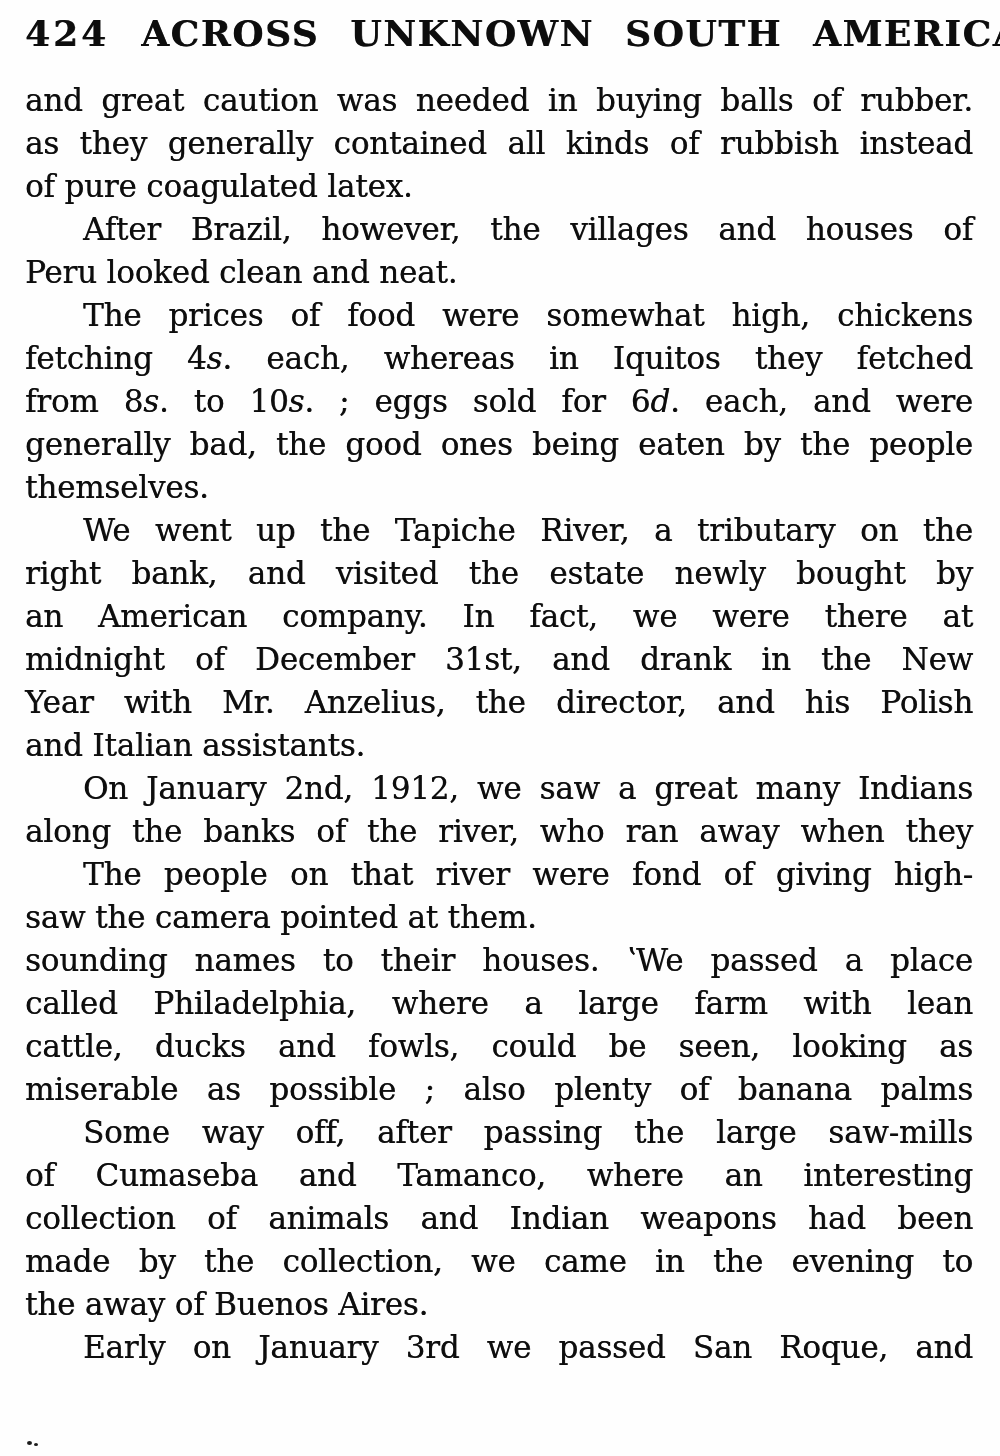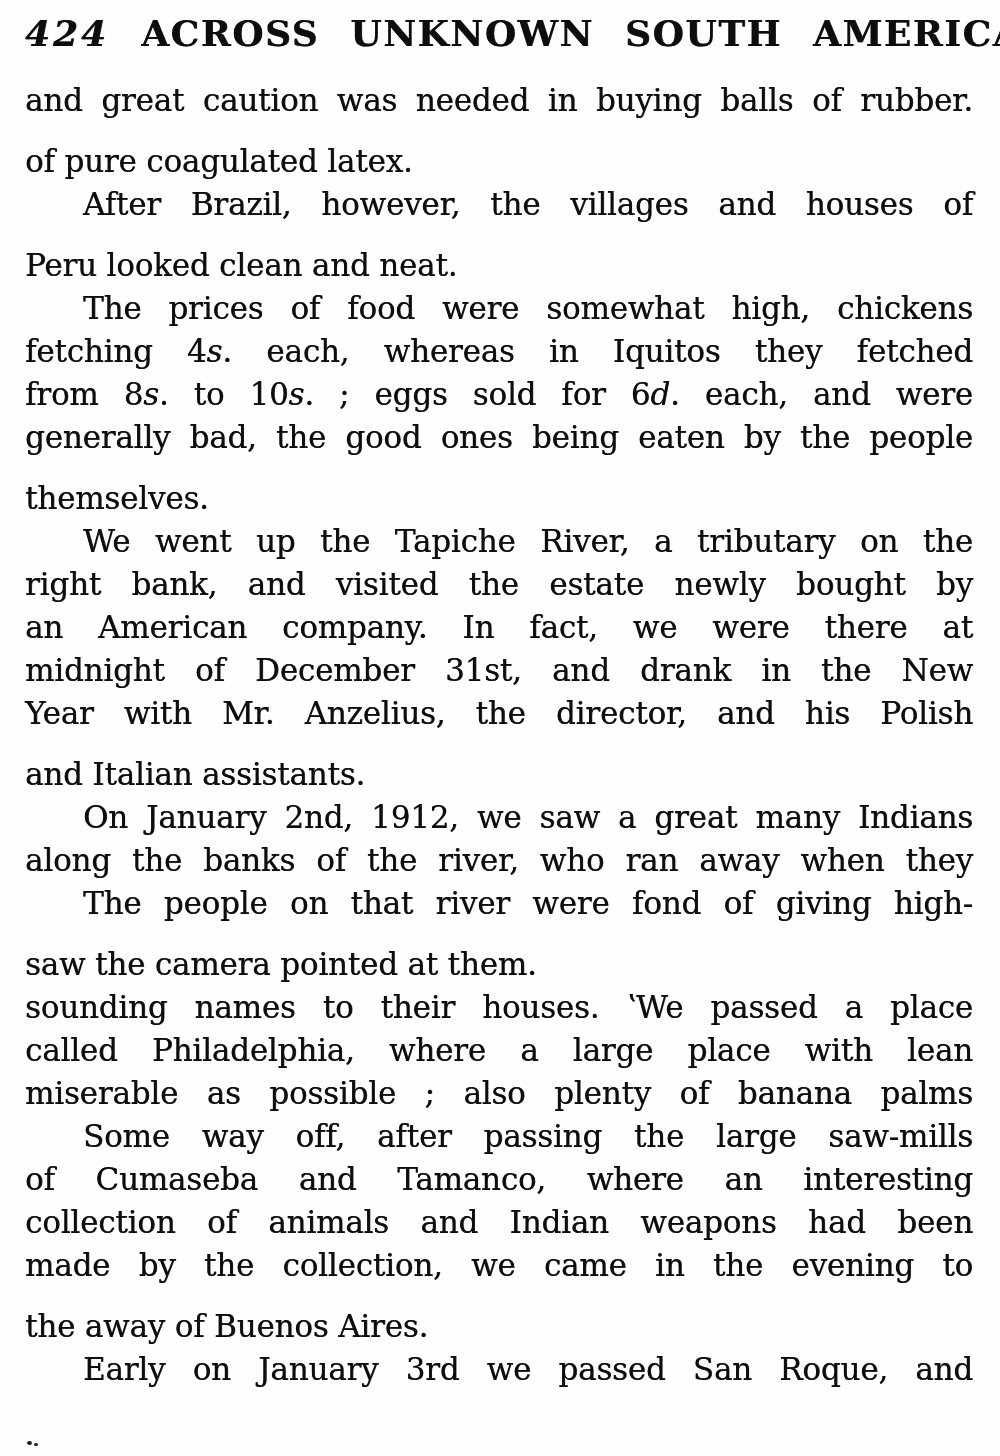--- a/index.html
+++ b/index.html
@@ -24,21 +24,20 @@
     right: 27px;
     font-size: 36px;
     font-weight: 700;
     white-space: nowrap;
     letter-spacing: 0.5px;
   }
   .page-num {
     display: inline-block;
     margin-right: 32px;
     letter-spacing: 3px;
-    font-style: italic;
   }
   .running-title {
     word-spacing: 17px;
     letter-spacing: 1.5px;
   }
 
   .page-body {
     position: absolute;
     top: 79px;
     left: 25px;
@@ -48,21 +47,21 @@
   .line {
     font-size: 31px;
     line-height: 43px;
     height: 43px;
     letter-spacing: -0.2px;
     text-align: justify;
     text-align-last: justify;
     overflow: visible;
   }
   .line.indent { padding-left: 58px; }
-  .line.para-end { text-align: left; text-align-last: left; margin-top: 18px; }
+  .line.para-end { text-align: left; text-align-last: left; }
   .line em { font-style: italic; }
 
   .ink-speck {
     position: absolute;
     background: #1c1c1c;
     border-radius: 50%;
   }
   .speck-a { left: 27px; top: 1441px; width: 5px; height: 4px; }
   .speck-b { left: 34px; top: 1443px; width: 4px; height: 3px; }
 </style>
@@ -71,40 +70,42 @@
 
 <div class="page" style="background: rgb(254, 254, 254); color: rgb(13, 13, 13);">
 
   <header class="page-header">
     <span class="page-num">424</span><span class="running-title">ACROSS UNKNOWN SOUTH AMERICA</span>
   </header>
 
   <main class="page-body">
 
   <div class="line">and great caution was needed in buying balls of rubber.</div>
+      <div class="line">as they generally contained all kinds of rubbish instead</div>
       <div class="line para-end">of pure coagulated latex.</div>
       <div class="line indent">After Brazil, however, the villages and houses of</div>
       <div class="line para-end">Peru looked clean and neat.</div>
       <div class="line indent">The prices of food were somewhat high, chickens</div>
       <div class="line">fetching 4<em>s</em>. each, whereas in Iquitos they fetched</div>
       <div class="line">from 8<em>s</em>. to 10<em>s</em>. ; eggs sold for 6<em>d</em>. each, and were</div>
       <div class="line">generally bad, the good ones being eaten by the people</div>
       <div class="line para-end">themselves.</div>
       <div class="line indent">We went up the Tapiche River, a tributary on the</div>
       <div class="line">right bank, and visited the estate newly bought by</div>
       <div class="line">an American company.  In fact, we were there at</div>
       <div class="line">midnight of December 31st, and drank in the New</div>
       <div class="line">Year with Mr. Anzelius, the director, and his Polish</div>
       <div class="line para-end">and Italian assistants.</div>
       <div class="line indent">On January 2nd, 1912, we saw a great many Indians</div>
       <div class="line">along the banks of the river, who ran away when they</div>
       <div class="line indent">The people on that river were fond of giving high-</div>
       <div class="line para-end">saw the camera pointed at them.</div>
       <div class="line">sounding names to their houses.  ʽWe passed a place</div>
-      <div class="line">called Philadelphia, where a large place with lean</div>
+      <div class="line">called Philadelphia, where a large farm with lean</div>
+      <div class="line">cattle, ducks and fowls, could be seen, looking as</div>
       <div class="line">miserable as possible ; also plenty of banana palms</div>
       <div class="line indent">Some way off, after passing the large saw-mills</div>
       <div class="line">of Cumaseba and Tamanco, where an interesting</div>
       <div class="line">collection of animals and Indian weapons had been</div>
       <div class="line">made by the collection, we came in the evening to</div>
       <div class="line para-end">the away of Buenos Aires.</div>
       <div class="line indent">Early on January 3rd we passed San Roque, and</div>
     </main>
 
   <div class="ink-speck speck-a"></div>

